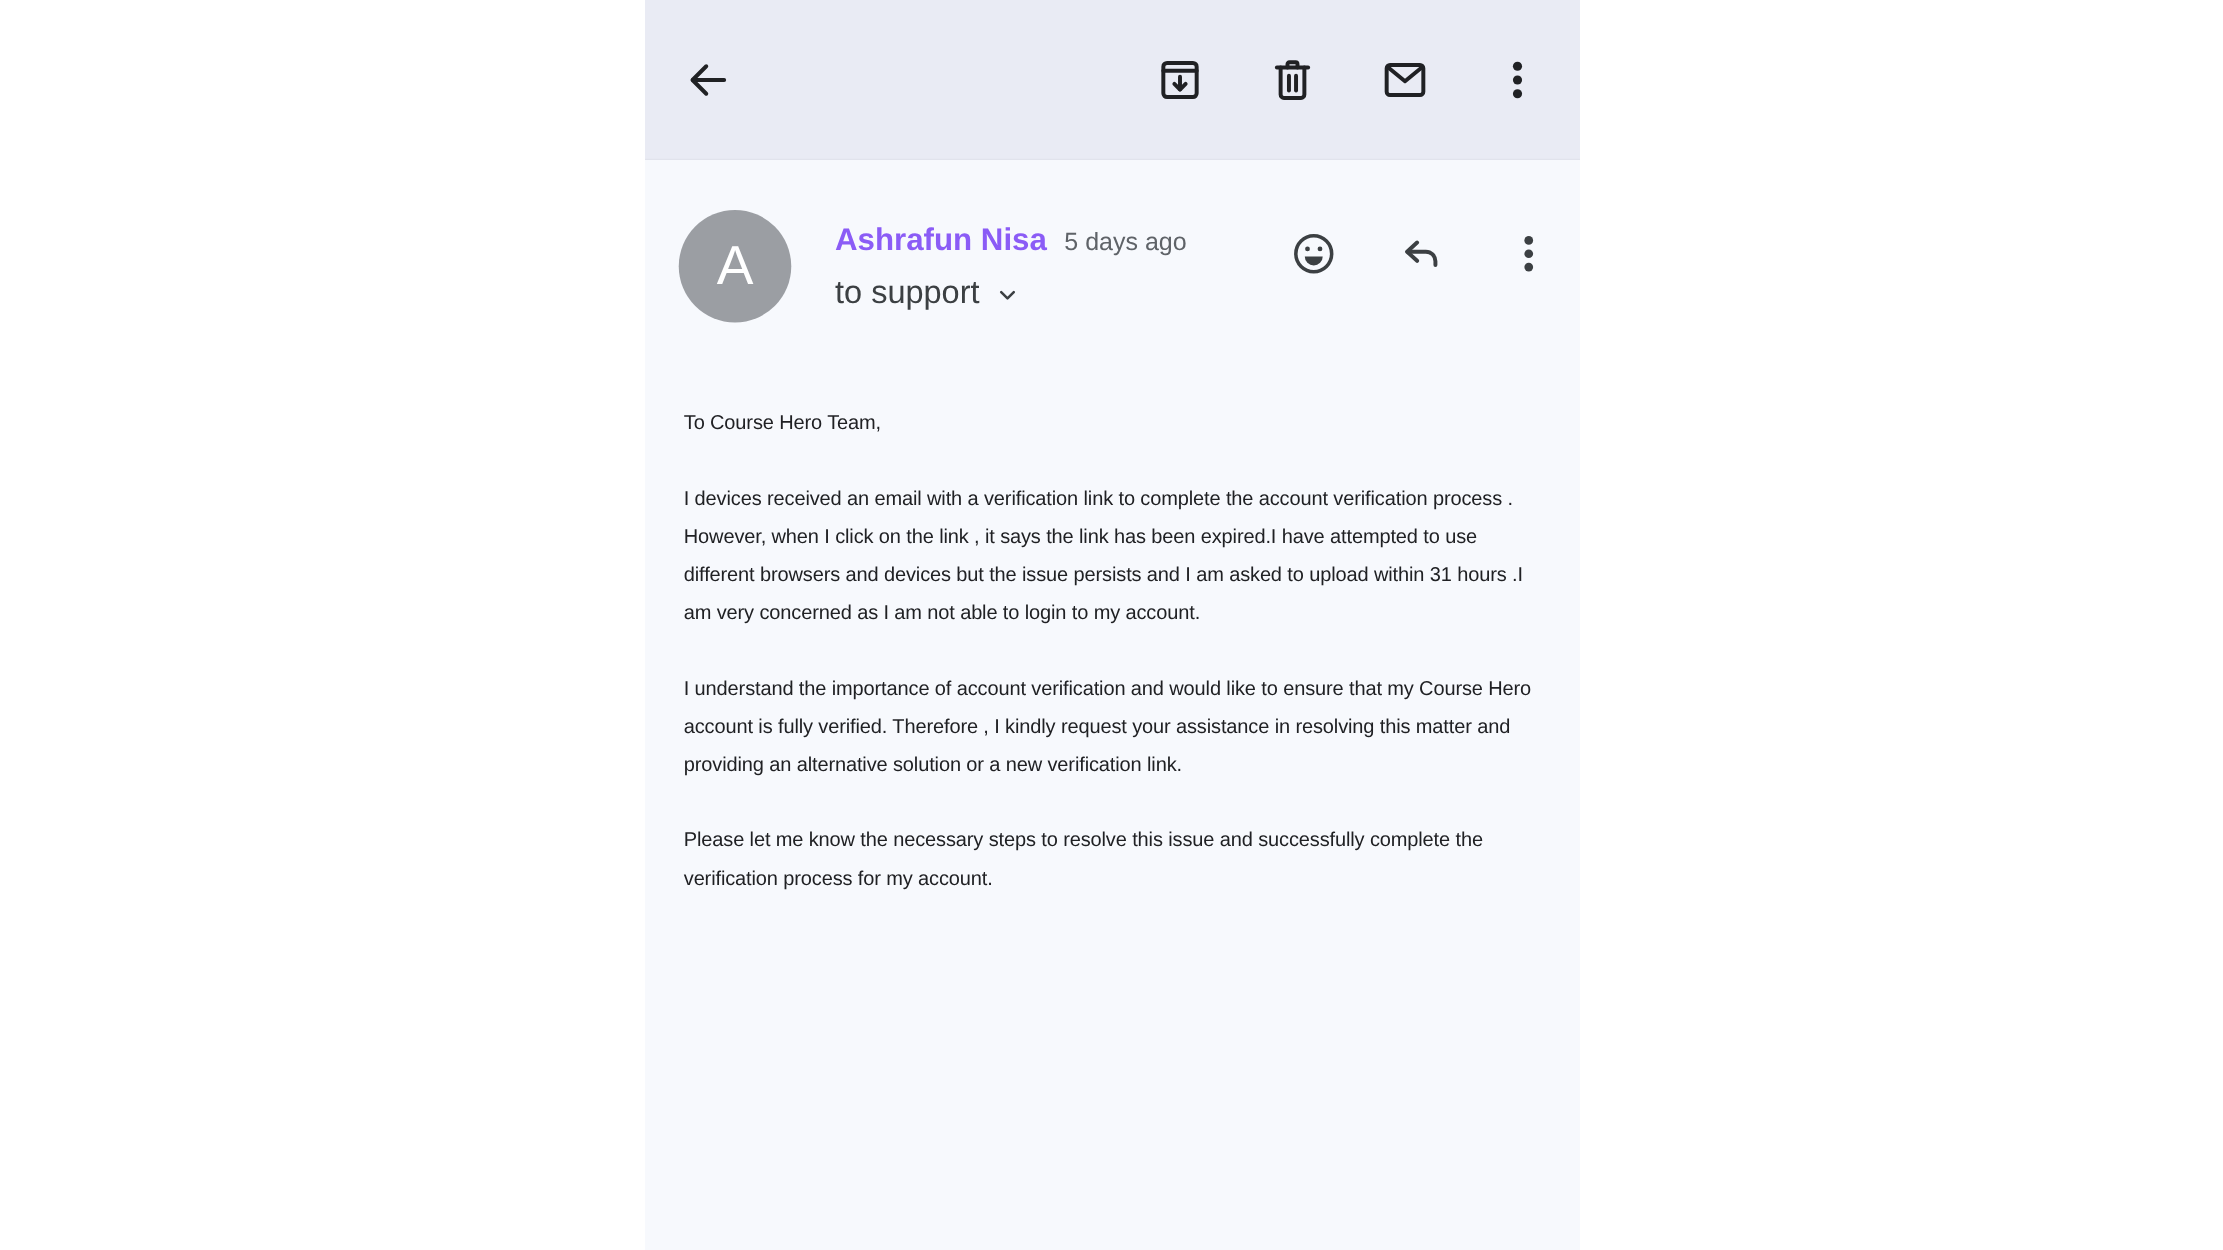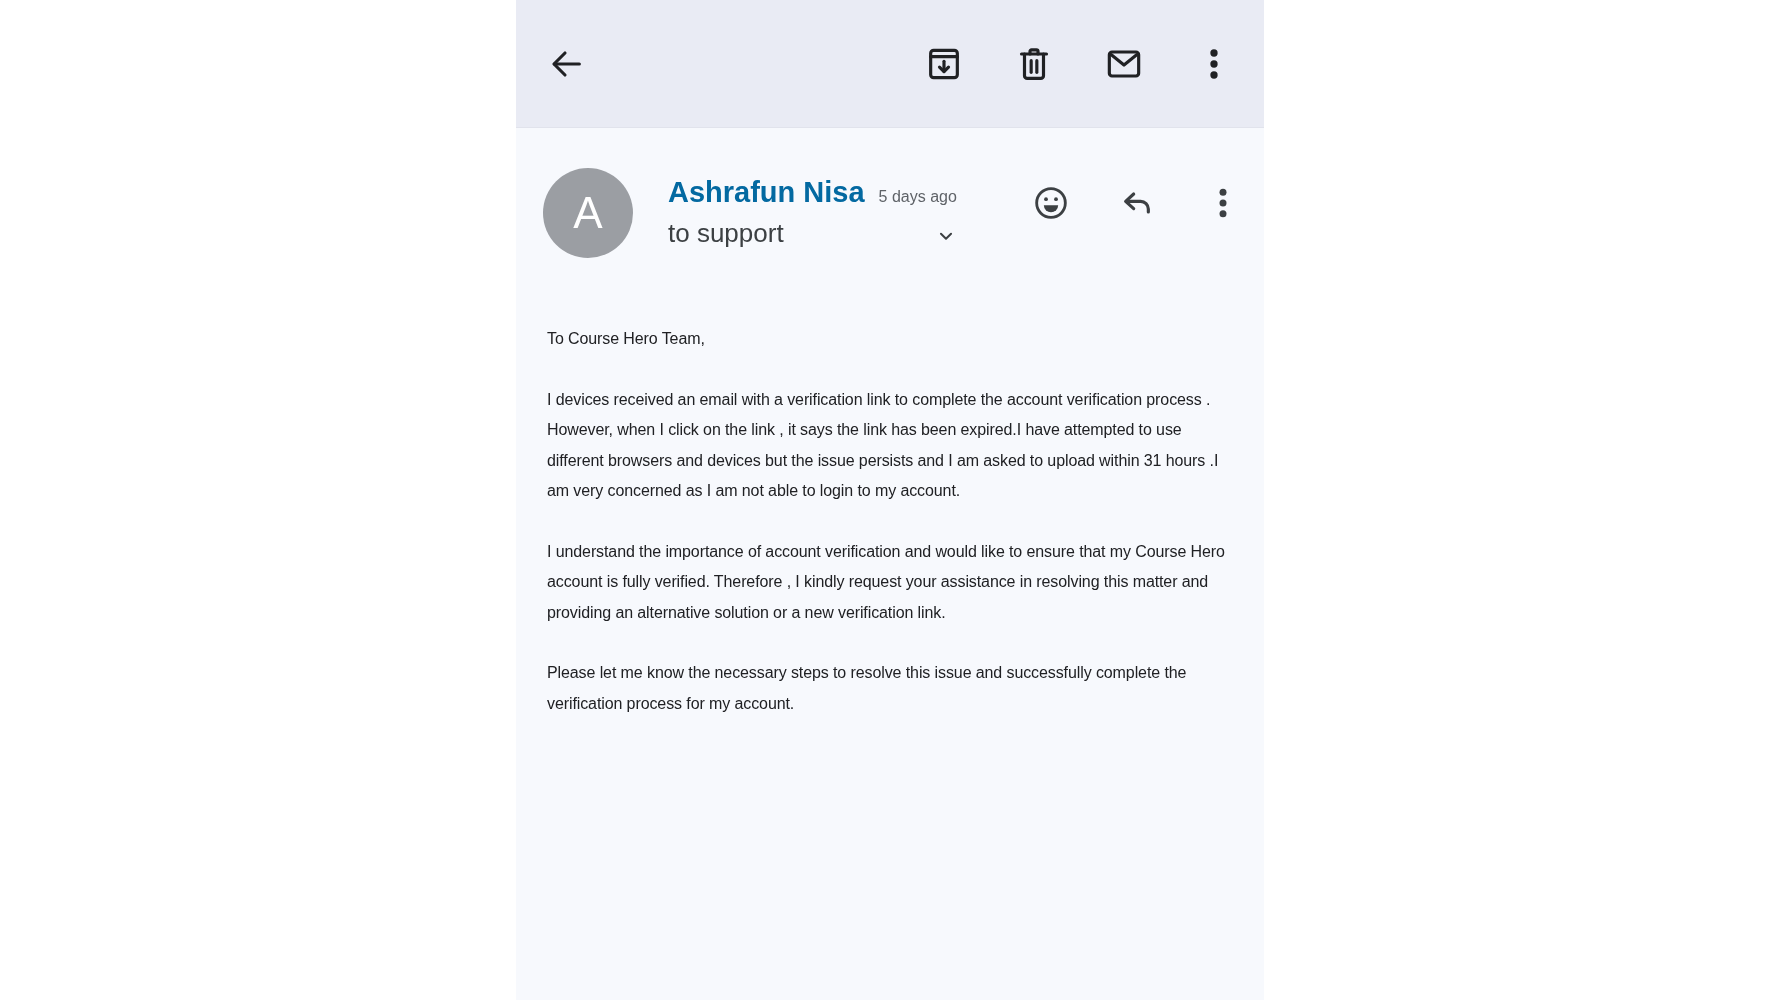--- a/index.html
+++ b/index.html
@@ -25,23 +25,23 @@
   .topbar svg{width:40px;height:40px;}
   
   .msg-header{display:flex;margin:40px 27px 0 27px;position:relative;}
   .avatar{
     width:90px;height:90px;border-radius:50%;background:#9b9ea3;color:#ffffff;
     display:flex;align-items:center;justify-content:center;font-size:44px;
     font-weight:400;cursor:pointer;flex:0 0 auto;
   }
   .sender-block{margin-left:35px;padding-top:6px;}
   .sender-row{display:flex;align-items:baseline;}
-  .sender-name{font-size:29px;font-weight:700;color:#0369a1;line-height:36px;white-space:nowrap;}
-  .sender-time{font-size:16px;color:#5f6368;margin-left:14px;white-space:nowrap;}
-  .recipient-row{display:flex;align-items:center;margin-top:8px;cursor:pointer;justify-content:space-between;}
+  .sender-name{font-size:25px;font-weight:700;color:#8b5cf6;line-height:36px;white-space:nowrap;}
+  .sender-time{font-size:20px;color:#5f6368;margin-left:14px;white-space:nowrap;}
+  .recipient-row{display:flex;align-items:center;margin-top:8px;cursor:pointer;}
   .recipient-label{font-size:26px;color:#3c4043;}
   .recipient-row svg{width:22px;height:22px;margin-left:11px;margin-top:4px;}
   .msg-actions{position:absolute;right:-9px;top:12px;display:flex;gap:40px;}
   .msg-actions .icon-btn{width:46px;height:46px;}
   .msg-actions svg{width:40px;height:40px;}
   
   .email-body{margin:66px 29px 0 31px;}
   .email-body p{
     font-size:16px;line-height:30.5px;color:#202124;margin:0 0 30px 0;
     letter-spacing:-0.1px;

